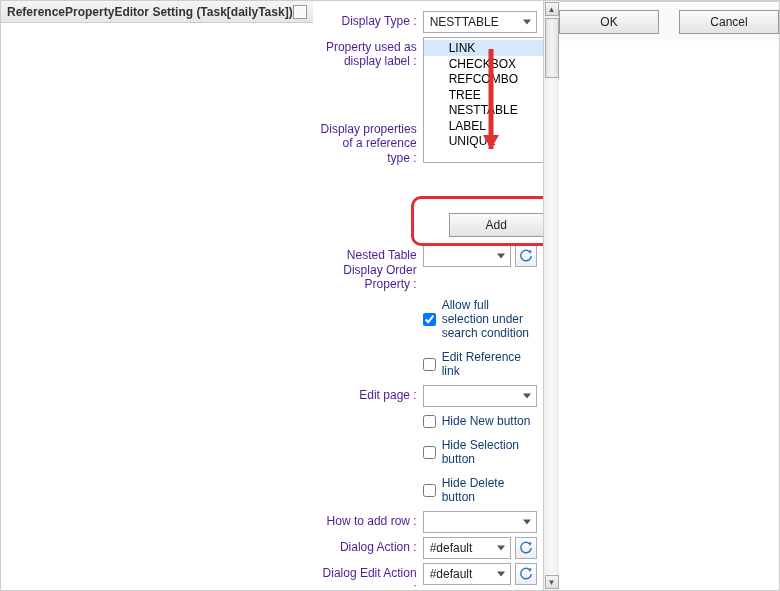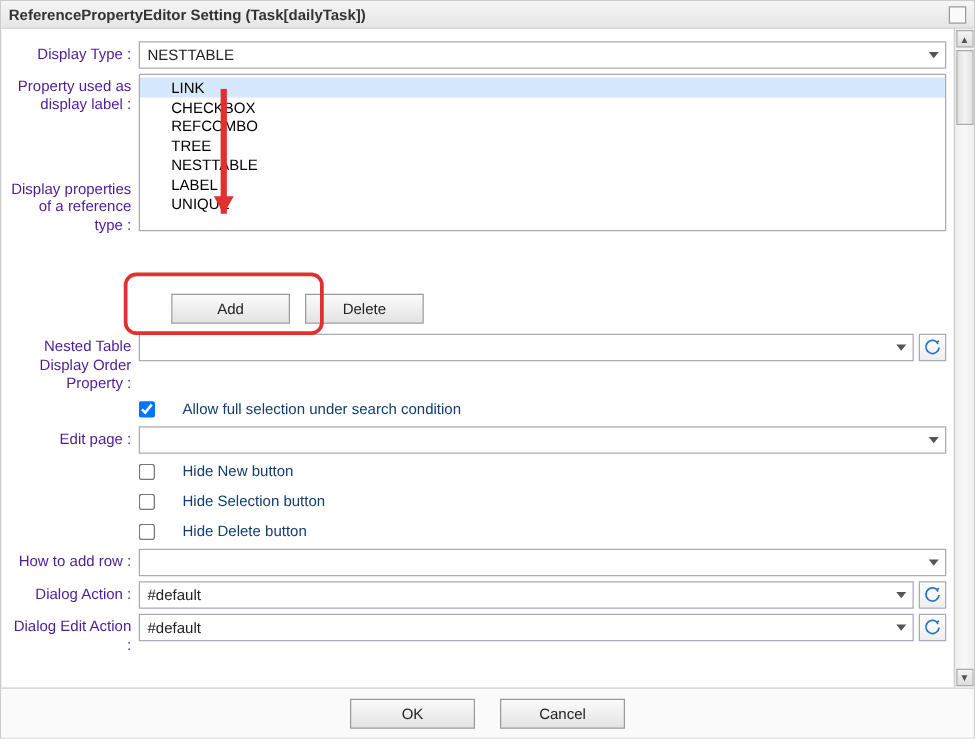--- a/index.html
+++ b/index.html
@@ -8,21 +8,21 @@
     font-size: 12px;
     color: #003366;
     background: #fff;
     width: 780px;
     height: 591px;
     overflow: hidden;
     position: relative;
   }
   .window {
     width: 780px; height: 591px;
-    display: flex; flex-direction: column;
+    display: flex; flex-direction: row;
     border: 1px solid #ccc;
   }
   .titlebar {
     height: 22px;
     background: linear-gradient(#f5f5f5,#e6e6e6);
     border-bottom: 1px solid #ccc;
     display: flex; align-items: center;
     padding: 0 6px;
     font-weight: bold;
     color: #333;
@@ -137,21 +137,21 @@
     background:linear-gradient(#fbfbfb,#e3e3e3);
     color:#222;
     display:flex; align-items:center; justify-content:center;
     cursor:pointer;
     font-size:12px;
   }
 
   .checkbox-line {
     display:flex;
     align-items:center;
-    gap:22px;
+    gap:6px;
     color:#113d70;
     margin:3px 0;
     margin-left:0;
   }
   .checkbox-line input { cursor:pointer; }
 
   .listbox-wrap {
     position: relative;
     width: 100%;
   }
@@ -273,20 +273,29 @@
       <div class="row">
         <label class="lbl" style="width:100px;"></label>
         <div class="field">
           <label class="checkbox-line">
             <input type="checkbox" id="cb-allow" checked="" style="">
             <span>Allow full selection under search condition</span>
           </label>
         </div>
       </div>
 
+      <div class="row">
+        <label class="lbl" style="width:100px;"></label>
+        <div class="field">
+          <label class="checkbox-line">
+            <input type="checkbox" id="cb-editref" style="">
+            <span>Edit Reference link</span>
+          </label>
+        </div>
+      </div>
 
       <div class="row">
         <label class="lbl" style="width:100px;">Edit page :</label>
         <div class="field">
           <div class="select-box">
             <span></span>
           </div>
         </div>
       </div>
 

